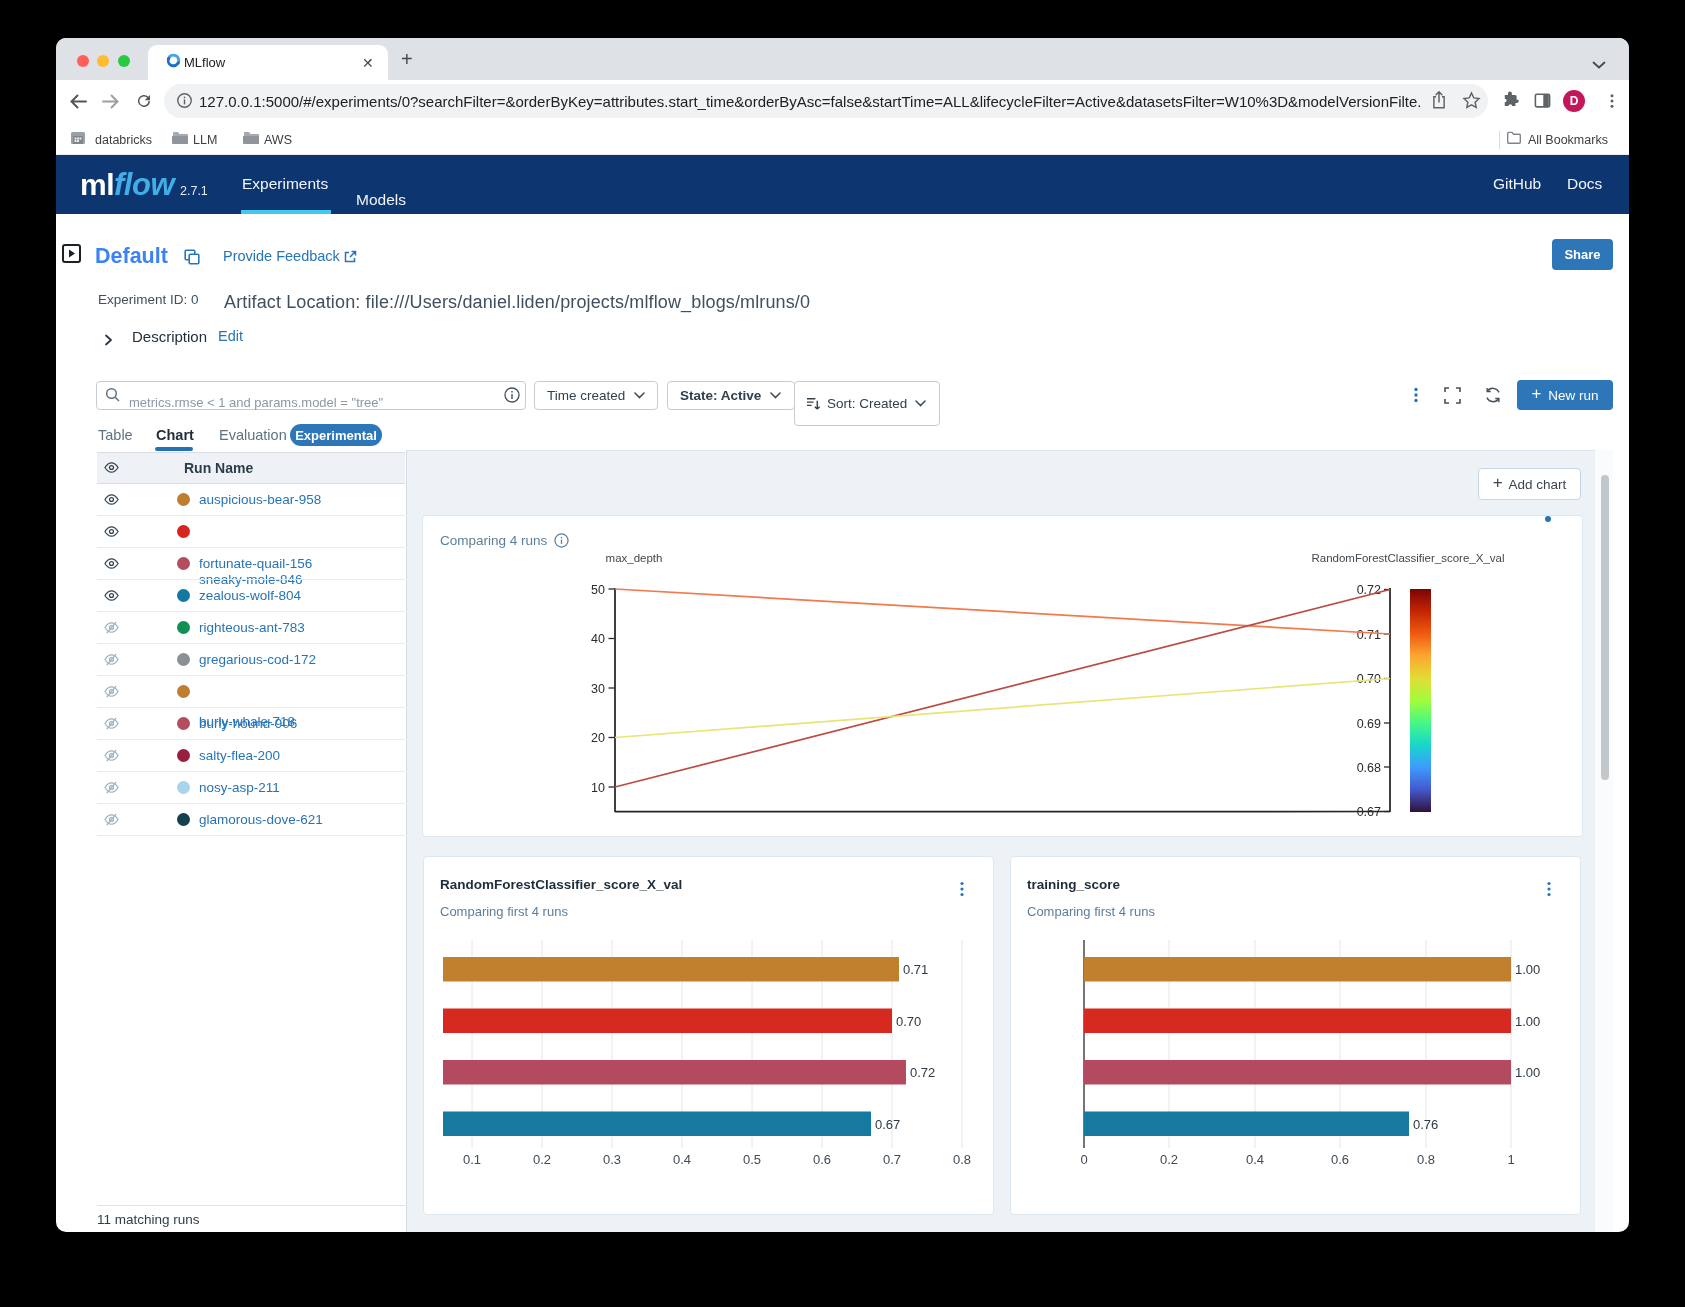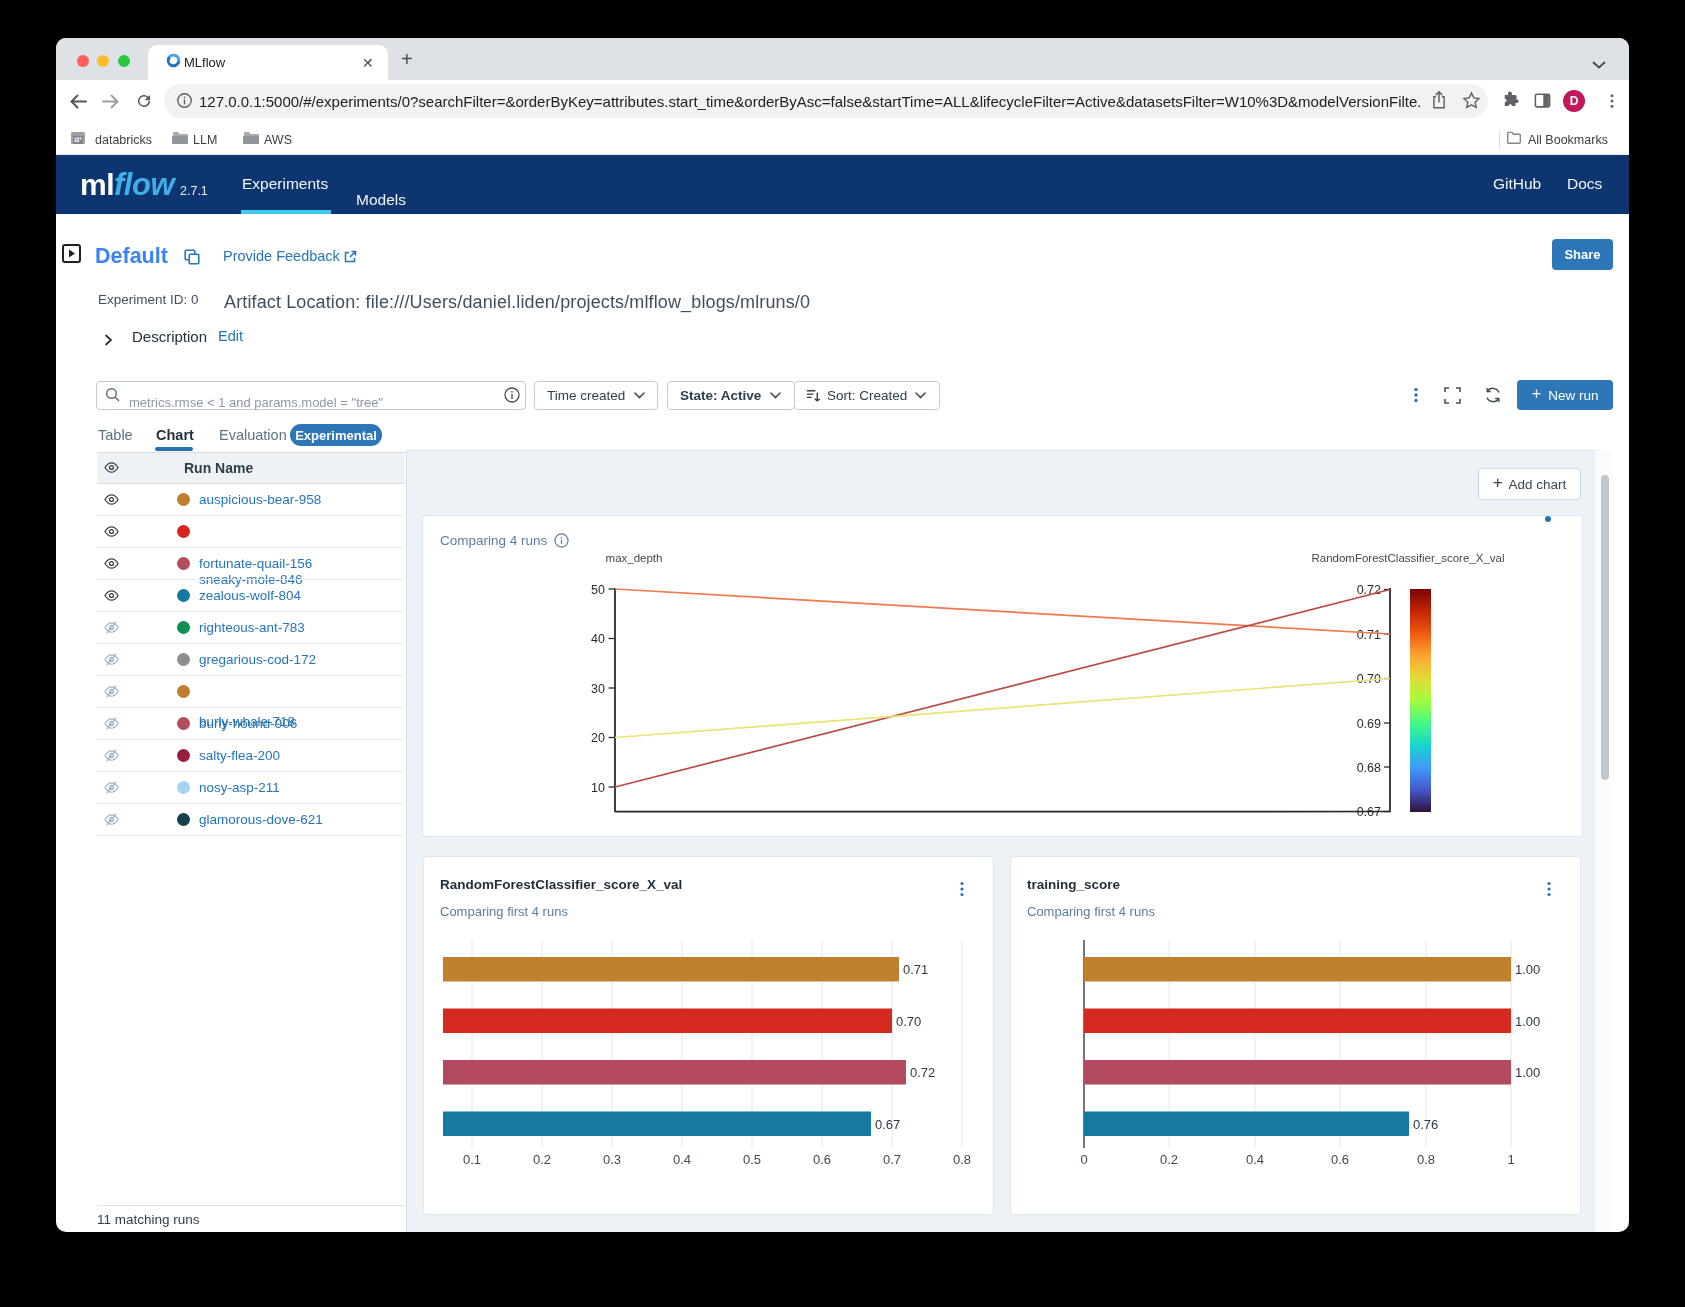--- a/index.html
+++ b/index.html
@@ -214,21 +214,21 @@
       </span>
     </div>
 <div class="ab f selbtn" style="left:611px;top:343px;width:128px;height:29px;font-weight:bold;">
       <span style="margin-left:12px;">State: Active</span>
       <span style="margin-left:9px;display:flex;">
         <svg width="11" height="7" viewBox="0 0 11 7">
           <path d="M1 1l4.5 4.5L10 1" fill="none" stroke="#44515c" stroke-width="1.6" stroke-linecap="round"></path>
         </svg>
       </span>
     </div>
-<div class="ab f selbtn" style="left:738px;top:343px;width:146px;height:29px;">
+<div class="ab f selbtn" style="left:738px;top:343px;width:146px;height:45px;">
 <svg style="margin-left:11px;" width="15" height="15" viewBox="0 0 16 16">
         <g stroke="#30404d" stroke-width="1.5">
           <path d="M1 3h9M1 6.5h7M1 10h5"></path>
           <path d="M12 5v9M12 14l-2.6-2.6M12 14l2.6-2.6"></path>
         </g>
       </svg>
 <span style="margin-left:6px;">Sort: Created</span>
       <span style="margin-left:8px;display:flex;">
         <svg width="11" height="7" viewBox="0 0 11 7">
           <path d="M1 1l4.5 4.5L10 1" fill="none" stroke="#44515c" stroke-width="1.6" stroke-linecap="round"></path>

